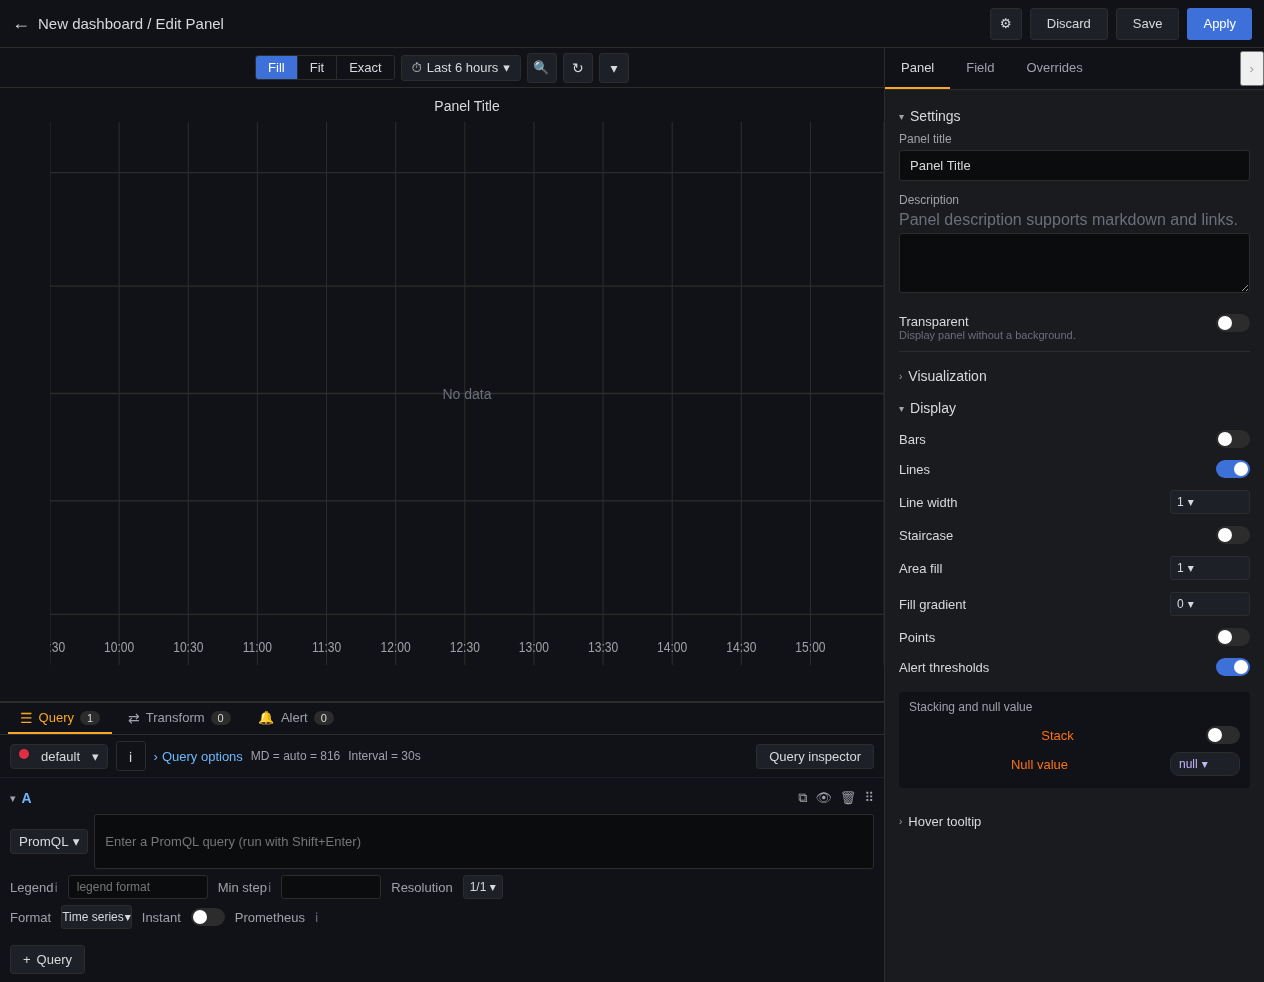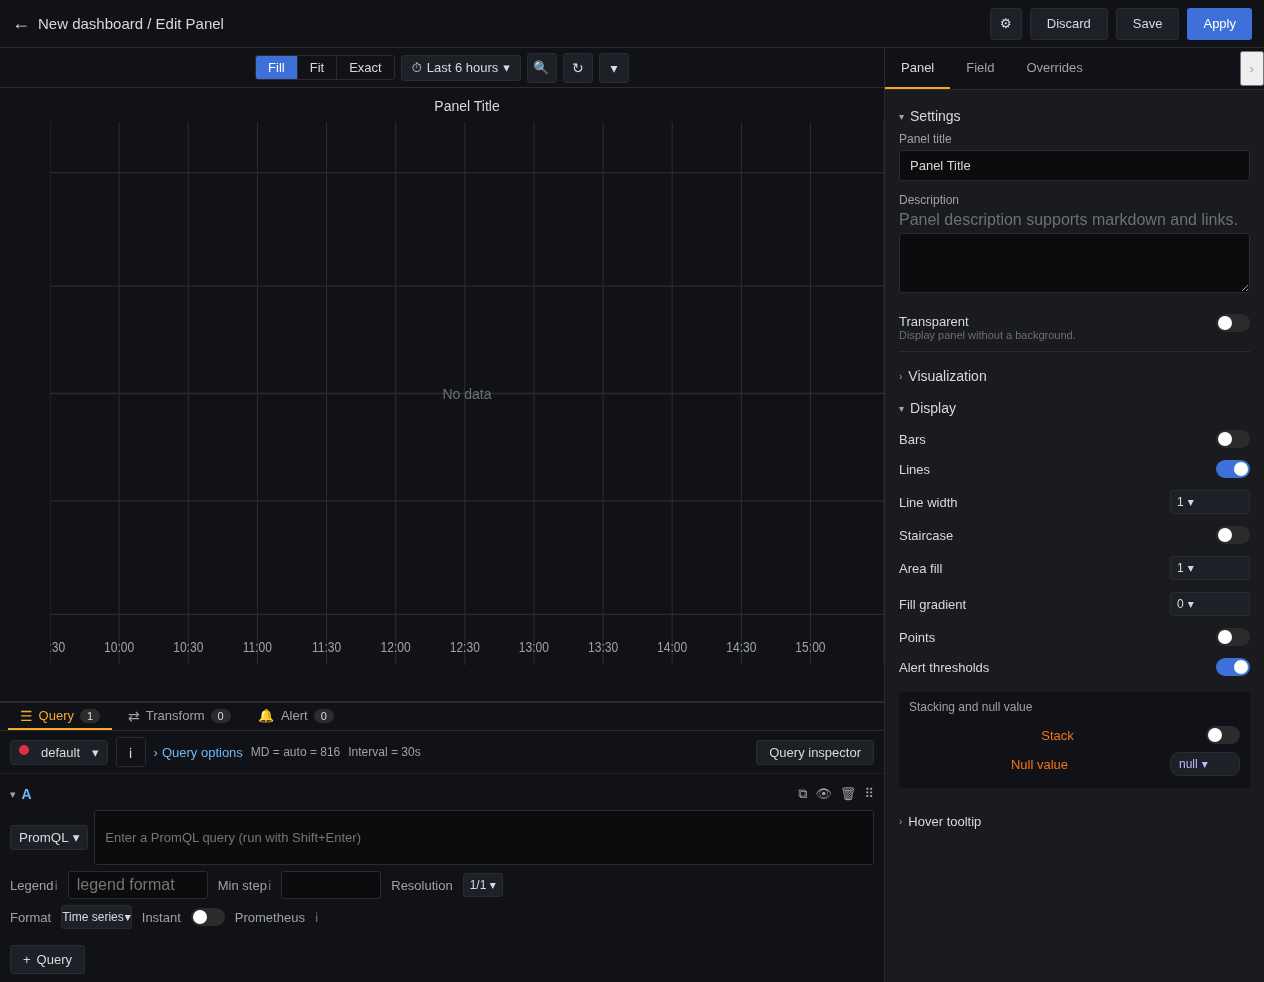--- a/index.html
+++ b/index.html
@@ -49,21 +49,21 @@
     .query-options-link { color: #6eb7fa; cursor: pointer; display: flex; align-items: center; gap: 4px; }
     .query-options-text { color: #9fa1a8; font-size: 12px; }
     .query-inspector-btn { margin-left: auto; background: #1e2028; border: 1px solid #2c2c2c; border-radius: 3px; color: #d8d9da; padding: 4px 12px; cursor: pointer; font-size: 13px; }
     .query-body { padding: 8px 10px; flex: 1; }
     .query-row-header { display: flex; align-items: center; justify-content: space-between; padding: 4px 0; }
     .query-letter { color: #6eb7fa; font-weight: bold; font-size: 14px; }
     .query-row-actions { display: flex; gap: 8px; color: #9fa1a8; }
     .metrics-btn { background: #1e2028; border: 1px solid #2c2c2c; border-radius: 3px; color: #d8d9da; padding: 4px 8px; cursor: pointer; display: flex; align-items: center; gap: 4px; }
     .query-input { flex: 1; background: #0b0c0e; border: 1px solid #2c2c2c; border-radius: 3px; color: #9fa1a8; padding: 19px 10px; font-size: 13px; }
     .field-label { color: #9fa1a8; font-size: 13px; display: flex; align-items: center; gap: 1px; }
-    .field-input { background: #0b0c0e; border: 1px solid #2c2c2c; border-radius: 3px; color: #9fa1a8; padding: 4px 8px; font-size: 16px; width: 140px; }
+    .field-input { background: #0b0c0e; border: 1px solid #2c2c2c; border-radius: 3px; color: #9fa1a8; padding: 4px 8px; font-size: 12px; width: 140px; }
     .resolution-select { background: #1e2028; border: 1px solid #2c2c2c; border-radius: 3px; color: #d8d9da; padding: 4px 6px; font-size: 12px; }
     .format-select { background: #1e2028; border: 1px solid #2c2c2c; border-radius: 3px; color: #d8d9da; padding: 4px 0; font-size: 12px; display: flex; align-items: center; gap: 1px; cursor: pointer; }
     .toggle { width: 34px; height: 18px; border-radius: 9px; background: #2c2c2c; position: relative; cursor: pointer; display: inline-block; }
     .toggle.on { background: #3d71d9; }
     .toggle-knob { width: 14px; height: 14px; border-radius: 50%; background: #fff; position: absolute; top: 2px; left: 2px; transition: left 0.2s; }
     .toggle.on .toggle-knob { left: 18px; }
     .add-query-btn { display: flex; align-items: center; gap: 6px; background: #1e2028; border: 1px solid #2c2c2c; border-radius: 3px; color: #d8d9da; padding: 6px 12px; cursor: pointer; margin: 8px 10px; font-size: 13px; width: fit-content; }
 
     
     .right-panel { width: 380px; background: #1a1b1e; border-left: 1px solid #2c2c2c; display: flex; flex-direction: column; overflow-y: auto; }

